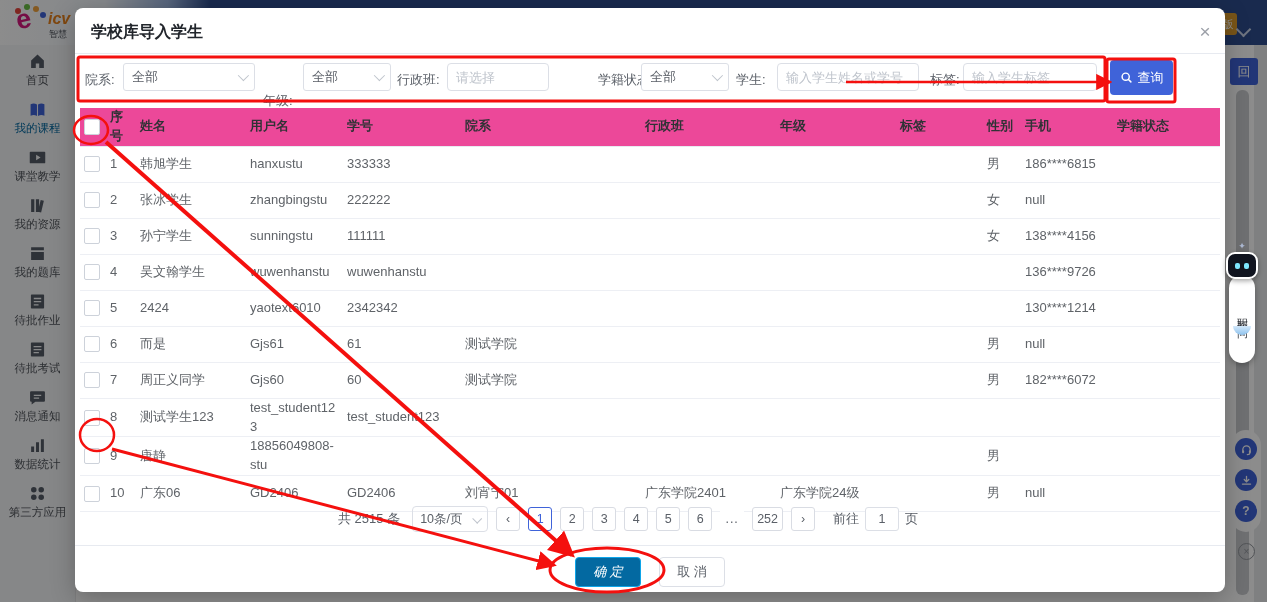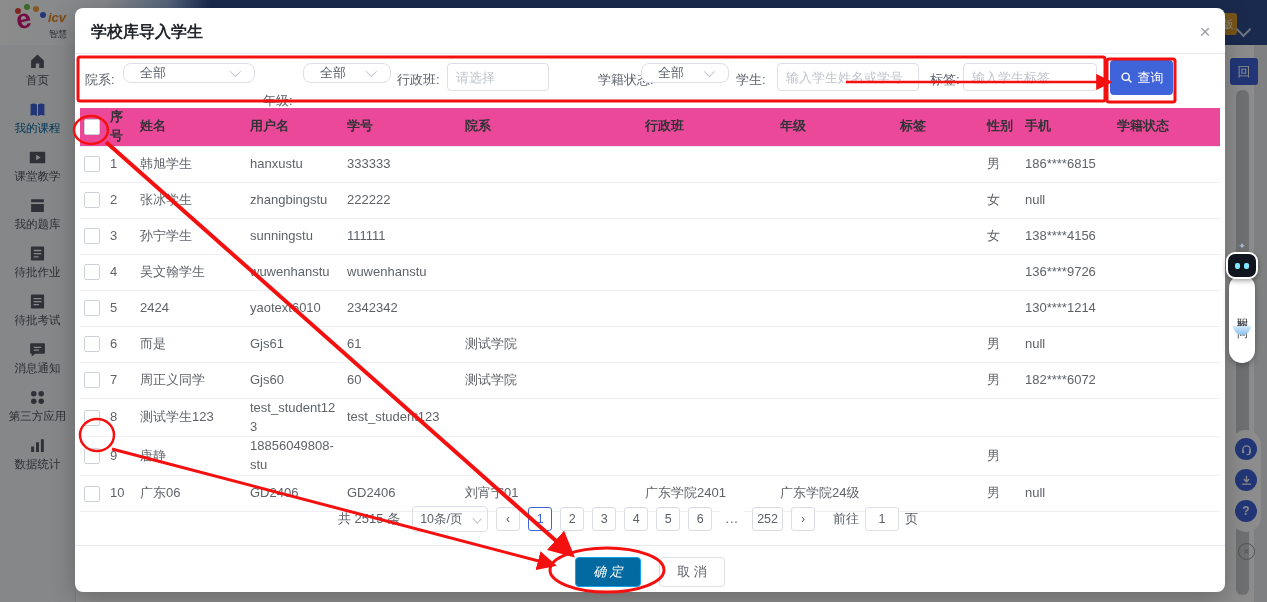--- a/index.html
+++ b/index.html
@@ -4,21 +4,21 @@
 <style>
   html,body{margin:0;padding:0;background:#444;}
   #app{position:relative;width:1267px;height:602px;overflow:hidden;background:#fff;
        font-family:"Liberation Sans","DejaVu Sans",sans-serif;font-size:13px;color:#5f6368;}
   
   .top-header{position:absolute;left:0;top:0;width:1267px;height:45px;background:#2e4d8e;z-index:1;}
   .logo-zone{position:absolute;left:0;top:0;width:210px;height:45px;
              background:linear-gradient(90deg,#ffffff 0%,#f2f7fd 50%,#9db7e2 80%,#2e4d8e 100%);}
   .logo-swirl{position:absolute;left:16px;top:4px;font-size:27px;font-weight:bold;color:#d6197f;transform:rotate(-12deg);}
   .logo-dot{position:absolute;width:6px;height:6px;border-radius:50%;}
-  .logo-text{position:absolute;left:48px;top:10px;font-size:13px;font-weight:bold;color:#e8821c;font-style:italic;}
+  .logo-text{position:absolute;left:48px;top:10px;font-size:16px;font-weight:bold;color:#e8821c;font-style:italic;}
   .logo-sub{position:absolute;left:49px;top:28px;font-size:9px;color:#4a4f57;}
   .hdr-badge{position:absolute;left:1219px;top:13px;width:18px;height:22px;background:#dd9c2c;border-radius:3px;
              color:#fff;font-size:11px;display:flex;align-items:center;justify-content:center;z-index:1;}
   .hdr-chevron{position:absolute;left:1238px;top:24px;width:9px;height:9px;border-right:2px solid #c9d4ea;
                border-bottom:2px solid #c9d4ea;transform:rotate(45deg);z-index:1;}
   .sidebar{position:absolute;left:0;top:45px;width:75px;height:557px;background:#f5f6f8;border-right:1px solid #e7e8ea;z-index:1;}
   .side-item{height:46px;display:flex;flex-direction:column;align-items:center;justify-content:center;
              color:#50555b;cursor:pointer;margin-top:2px;}
   .side-item svg{width:17px;height:17px;fill:#555c66;}
   .side-item .lbl{font-size:11.5px;margin-top:3px;}
@@ -41,22 +41,22 @@
   
   .modal{position:absolute;left:75px;top:8px;width:1150px;height:584px;background:#fff;border-radius:8px;
          box-shadow:0 6px 24px rgba(0,0,0,.25);z-index:20;}
   .modal-header{height:45px;border-bottom:1px solid #e7eaf0;position:relative;}
   .modal-title{position:absolute;left:16px;top:14px;font-size:16px;font-weight:bold;color:#22262c;}
   .modal-close{position:absolute;right:8px;top:12px;width:24px;height:24px;color:#9ca0a8;font-size:19px;
                display:flex;align-items:center;justify-content:center;cursor:pointer;}
   
   .filters{position:absolute;left:0;top:45px;width:1150px;height:52px;}
   .f-label{position:absolute;top:18px;color:#5b6068;font-size:13px;}
-  .f-box{position:absolute;top:10px;height:20px;border:1px solid #dcdfe6;border-radius:8px;background:#fff;
-         box-sizing:border-box;display:flex;align-items:center;padding:0 16px;color:#5b6068;font-size:13px;}
+  .f-box{position:absolute;top:10px;height:28px;border:1px solid #dcdfe6;border-radius:3px;background:#fff;
+         box-sizing:border-box;display:flex;align-items:center;padding:0 8px;color:#5b6068;font-size:13px;}
   .f-box .chev{margin-left:auto;width:7px;height:7px;border-right:1.4px solid #bfc4cc;border-bottom:1.4px solid #bfc4cc;
                transform:rotate(45deg) translateY(-2px);}
   .f-input{position:absolute;top:10px;height:28px;border:1px solid #dcdfe6;border-radius:4px;box-sizing:border-box;
            padding:0 8px;font-size:13px;color:#5b6068;font-family:inherit;outline:none;}
   .f-input::placeholder{color:#bfc4cc;}
   .search-btn{position:absolute;left:1035px;top:7px;width:63px;height:35px;background:#3f63d9;border:none;border-radius:4px;
               color:#fff;font-size:13px;display:flex;align-items:center;justify-content:center;gap:5px;cursor:pointer;}
   .search-btn svg{width:13px;height:13px;stroke:#fff;fill:none;stroke-width:1.8;stroke-linecap:round;}
   
   .table{position:absolute;left:5px;top:100px;width:1140px;}
@@ -137,20 +137,26 @@
       <span class="lbl">我的课程</span>
     </div>
     <div class="side-item">
       <svg viewBox="0 0 16 16">
           <path d="M1.5 2.5h13a.8.8 0 0 1 .8.8v9.4a.8.8 0 0 1-.8.8h-13a.8.8 0 0 1-.8-.8V3.3a.8.8 0 0 1 .8-.8zm5.2 3v5l4.2-2.5z" fill-rule="evenodd"></path>
         </svg>
       <span class="lbl">课堂教学</span>
     </div>
     <div class="side-item">
       <svg viewBox="0 0 16 16">
+          <path d="M2 2h3v12H2zm4.5 0h3v12h-3zM11 2.8l3 .8-2.6 11-3-.8z"></path>
+        </svg>
+      <span class="lbl">我的资源</span>
+    </div>
+    <div class="side-item">
+      <svg viewBox="0 0 16 16">
           <path d="M2 2h12v3H2zm0 4.5h12V14H2zm2 2h5v1.2H4zm0 2.6h8v1.2H4z"></path>
         </svg>
       <span class="lbl">我的题库</span>
     </div>
     <div class="side-item">
       <svg viewBox="0 0 16 16">
           <path d="M2.5 1.5h11a.7.7 0 0 1 .7.7v11.6a.7.7 0 0 1-.7.7h-11a.7.7 0 0 1-.7-.7V2.2a.7.7 0 0 1 .7-.7zm2 3h7v1.3h-7zm0 3h7v1.3h-7zm0 3h4.5v1.3H4.5z" fill-rule="evenodd"></path>
         </svg>
       <span class="lbl">待批作业</span>
     </div>
@@ -158,35 +164,35 @@
       <svg viewBox="0 0 16 16">
           <path d="M2.5 1.5h11a.7.7 0 0 1 .7.7v11.6a.7.7 0 0 1-.7.7h-11a.7.7 0 0 1-.7-.7V2.2a.7.7 0 0 1 .7-.7zm1.8 3.2h7.4v1.2H4.3zm0 2.8h7.4v1.2H4.3zm0 2.8h5v1.2h-5z" fill-rule="evenodd"></path>
         </svg>
       <span class="lbl">待批考试</span>
     </div>
     <div class="side-item">
       <svg viewBox="0 0 16 16">
           <path d="M2 2h12a1 1 0 0 1 1 1v8a1 1 0 0 1-1 1H6l-3.5 2.6V12H2a1 1 0 0 1-1-1V3a1 1 0 0 1 1-1zm2.5 3.4h7v1.2h-7zm0 2.6h5v1.2h-5z" fill-rule="evenodd"></path>
         </svg>
       <span class="lbl">消息通知</span>
+    </div>
+    <div class="side-item">
+      <svg viewBox="0 0 16 16">
+          <path d="M2 9h2.8v5H2zm4.6-4h2.8v9H6.6zm4.6-3H14v12h-2.8z"></path>
+        </svg>
+      <span class="lbl">数据统计</span>
     </div>
     <div class="side-item">
       <svg viewBox="0 0 16 16">
           <circle cx="4.5" cy="4.5" r="2.6"></circle>
           <circle cx="11.5" cy="4.5" r="2.6"></circle>
           <circle cx="4.5" cy="11.5" r="2.6"></circle>
           <circle cx="11.5" cy="11.5" r="2.6"></circle>
         </svg>
       <span class="lbl">第三方应用</span>
-    </div>
-    <div class="side-item">
-      <svg viewBox="0 0 16 16">
-          <path d="M2 9h2.8v5H2zm4.6-4h2.8v9H6.6zm4.6-3H14v12h-2.8z"></path>
-        </svg>
-      <span class="lbl">数据统计</span>
     </div>
   </div>
 
   <div class="scroll-outer"></div>
   <div class="scroll-inner"></div>
   <div class="back-btn">回</div>
 
   <div class="float-pill">
     <div class="round-btn">
       <svg viewBox="0 0 16 16">

